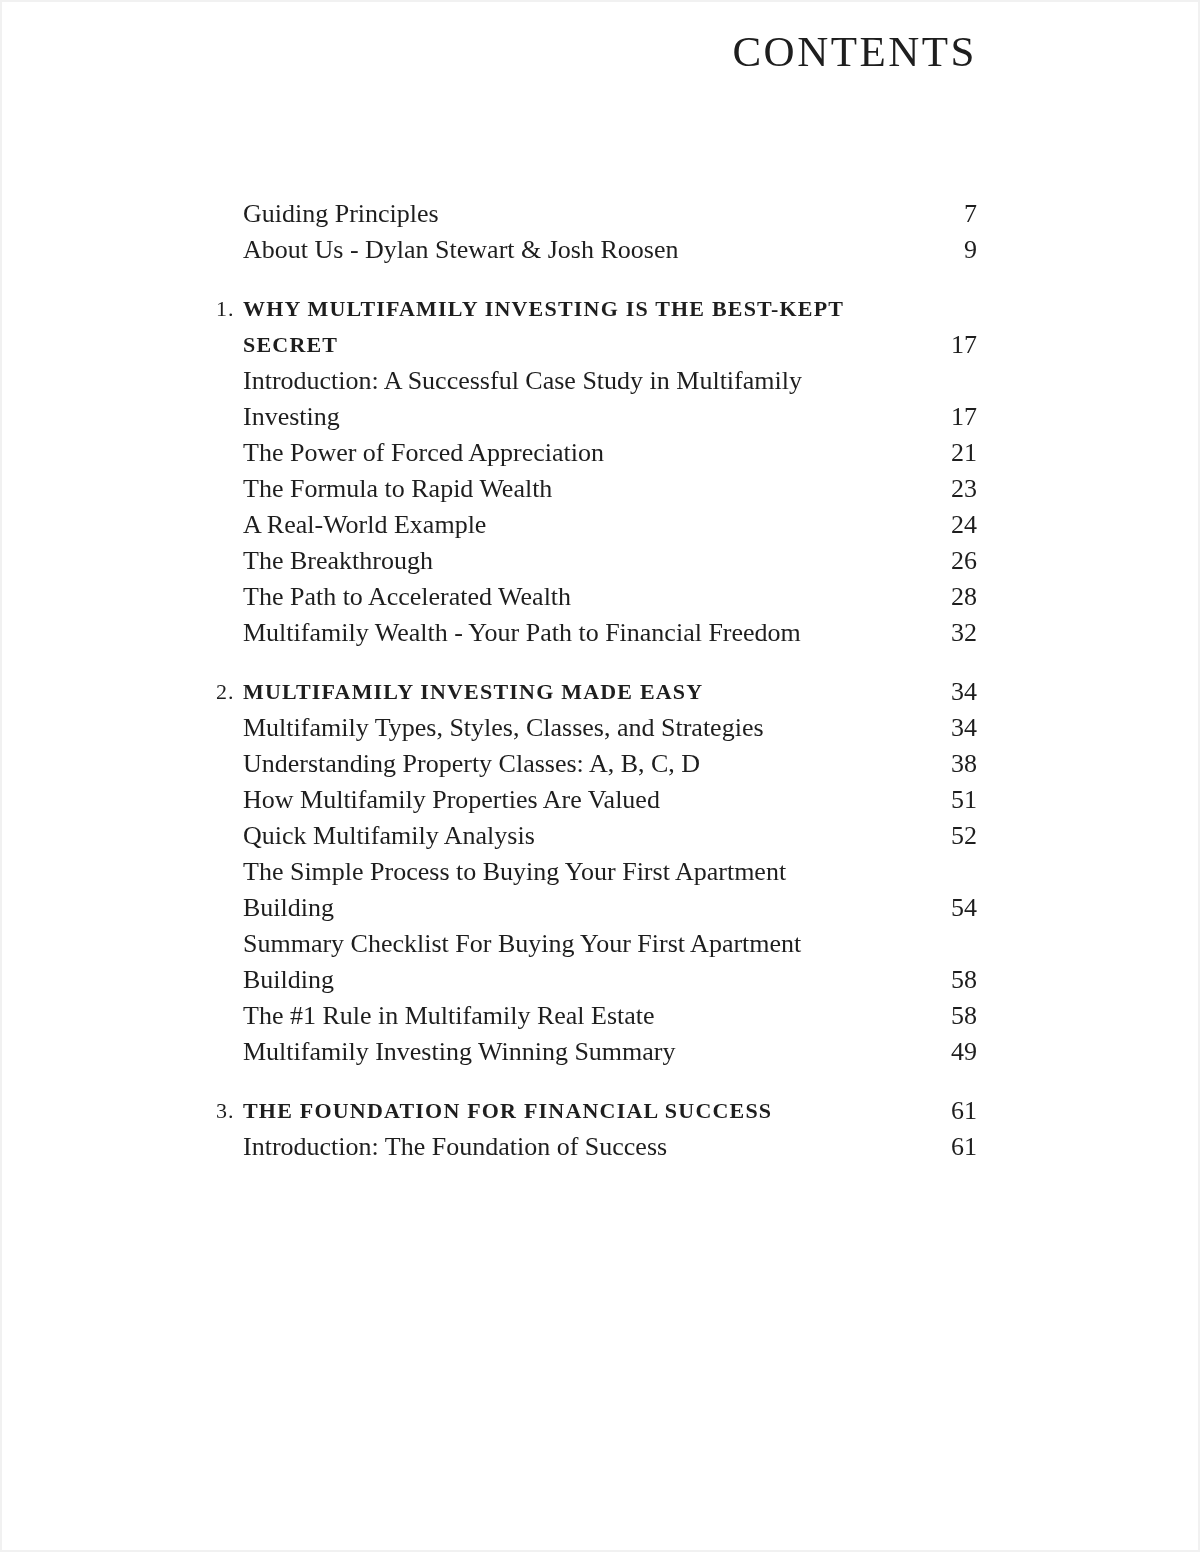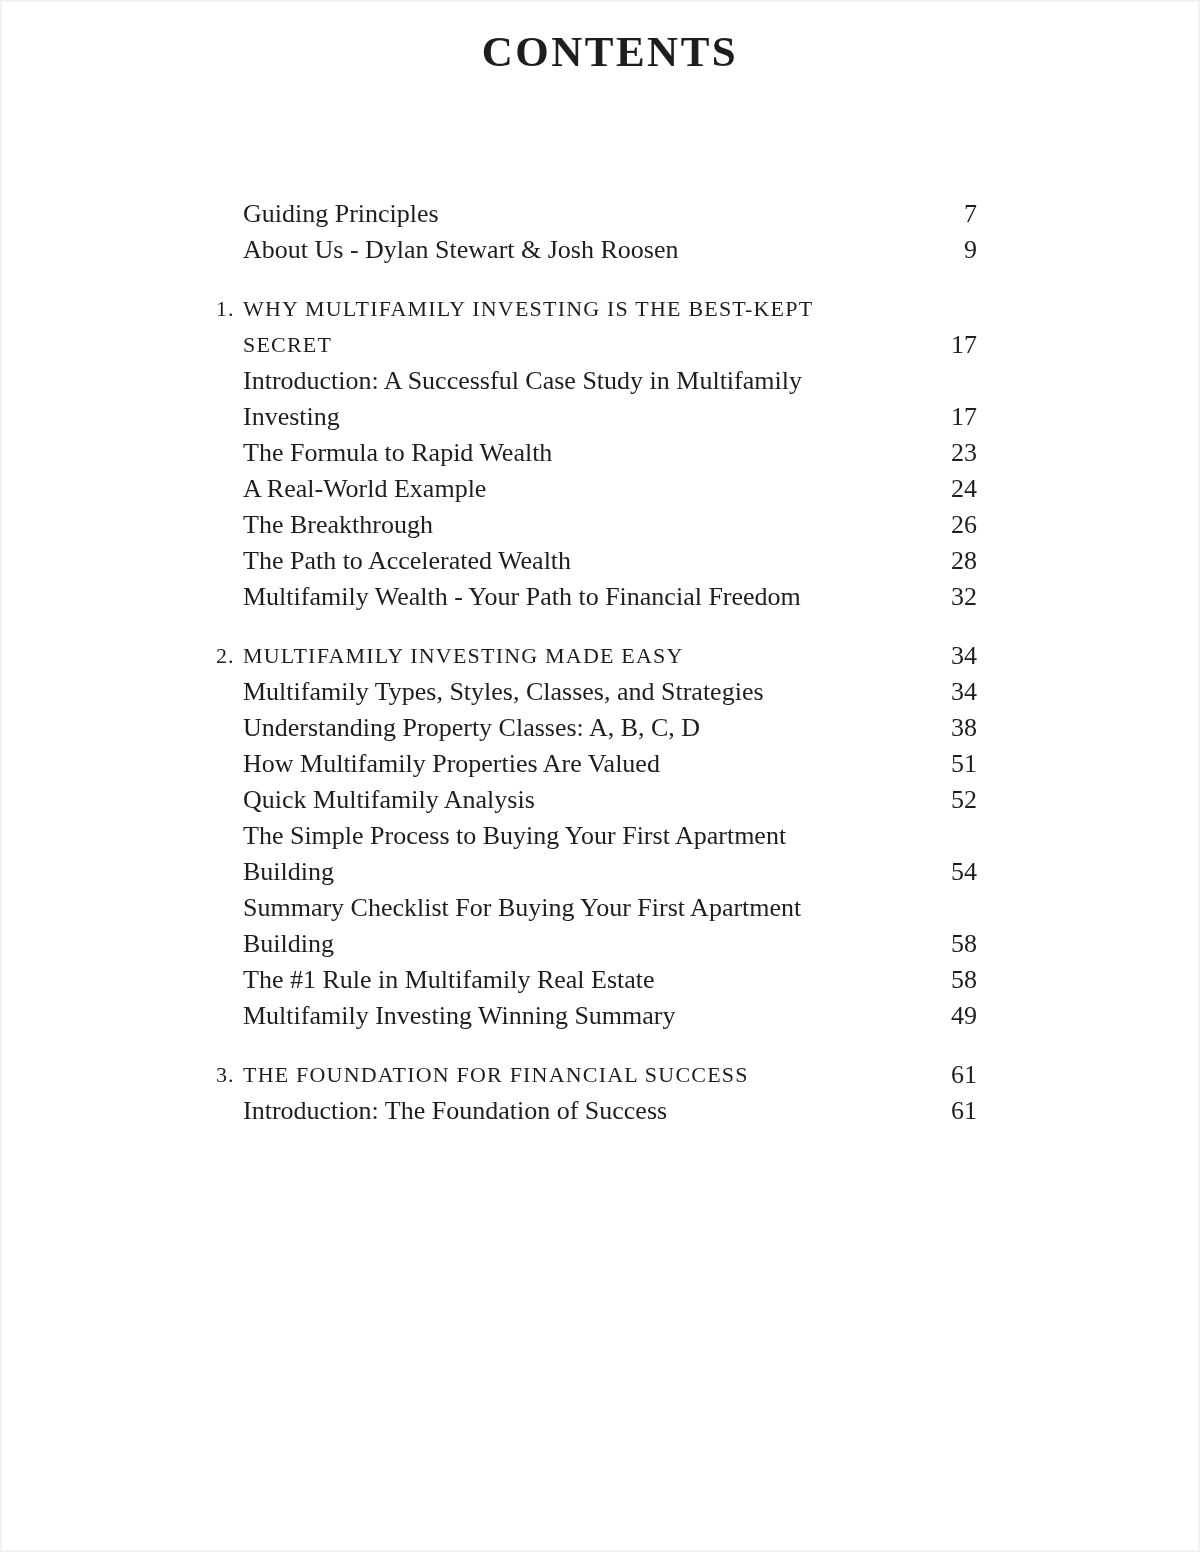--- a/index.html
+++ b/index.html
@@ -15,24 +15,24 @@
     background: #ffffff;
     box-shadow: inset 0 0 0 2px #f1f1f1;
     padding-top: 28px;
     font-family: "Liberation Serif", serif;
     color: #1e1e1e;
     overflow: hidden;
   }
   .title {
     margin: 0 0 0 243px;
     width: 734px;
-    text-align: center;
+    text-align: right;
     font-size: 43px;
     line-height: 48px;
-    font-weight: 700;
+    font-weight: 400;
     letter-spacing: 2.5px;
   }
   .toc {
     margin: 120px 0 0 243px;
     width: 734px;
   }
   .row {
     position: relative;
     display: flex;
     align-items: flex-end;
@@ -45,20 +45,21 @@
   }
   .page-num {
     flex: 0 0 auto;
     font-size: 26px;
     margin-left: 14px;
     text-align: right;
   }
   .chapter-heading .entry-title {
     font-size: 22px;
     letter-spacing: 1.2px;
+    font-weight: bold;
   }
   .num {
     position: absolute;
     left: -27px;
     top: 0;
     font-size: 22px;
     line-height: 36px;
     letter-spacing: 1px;
   }
   .front-matter {
@@ -88,20 +89,24 @@
         <div class="row chapter-heading">
           <span class="num">1.</span>
           <span class="entry-title">WHY MULTIFAMILY INVESTING IS THE BEST-KEPT
 SECRET</span>
           <span class="page-num">17</span>
         </div>
         <div class="row">
           <span class="entry-title">Introduction: A Successful Case Study in Multifamily
 Investing</span>
           <span class="page-num">17</span>
+        </div>
+        <div class="row">
+          <span class="entry-title">The Power of Forced Appreciation</span>
+          <span class="page-num">21</span>
         </div>
         <div class="row">
           <span class="entry-title">The Formula to Rapid Wealth</span>
           <span class="page-num">23</span>
         </div>
         <div class="row">
           <span class="entry-title">A Real-World Example</span>
           <span class="page-num">24</span>
         </div>
         <div class="row">

